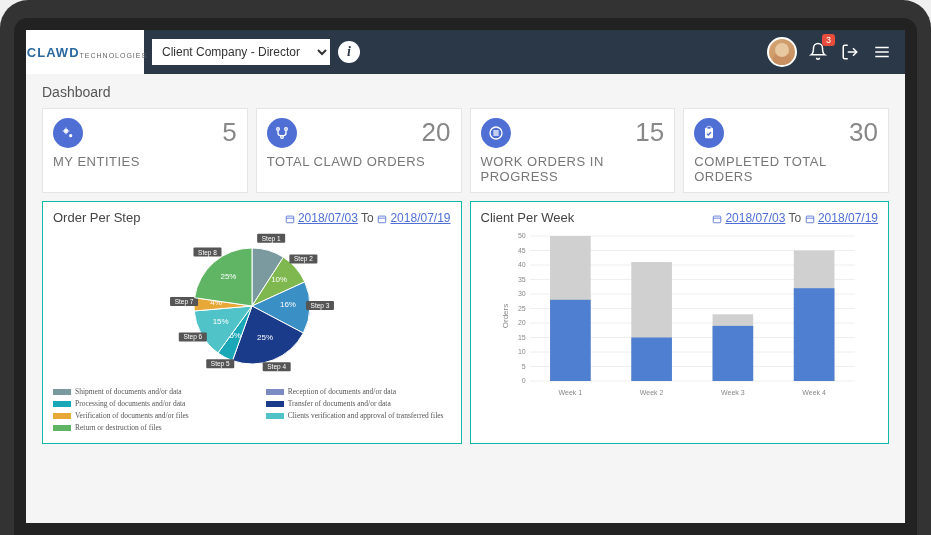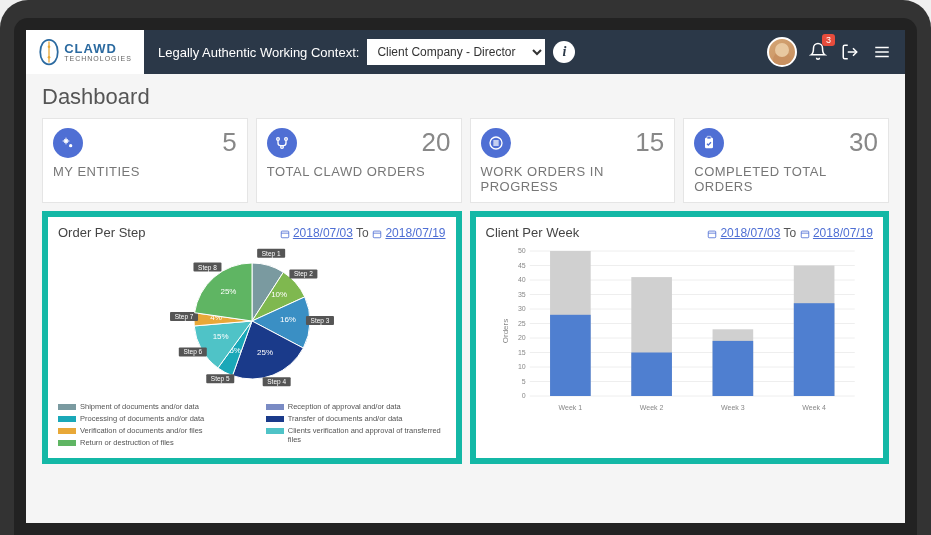--- a/index.html
+++ b/index.html
@@ -3,52 +3,52 @@
 <meta charset="utf-8">
 <style>
 * { margin: 0; padding: 0; box-sizing: border-box; }
 body { font-family: Arial, sans-serif; background: #f0f0f0; width: 931px; height: 535px; overflow: hidden; position: relative; }
 .laptop-frame { position: absolute; inset: 0; background: #333; border-radius: 28px 28px 0 0; padding: 18px 14px 0 14px; }
 .laptop-inner { background: #222; border-radius: 14px 14px 0 0; padding: 12px; height: 100%; }
 .screen { background: #f5f5f5; height: 100%; display: flex; flex-direction: column; overflow: hidden; }
 .topbar { background: #2b3848; height: 44px; display: flex; align-items: center; color: #fff; font-size: 12px; }
 .logo-box { background: #fff; height: 44px; width: 118px; display: flex; align-items: center; justify-content: center; gap: 4px; }
 .logo-mark { width: 22px; height: 28px; }
-.logo-text { display: flex; flex-direction: column; line-height: 1; }
+.logo-text { display: flex; flex-direction: row; line-height: 1; align-items: flex-end; }
 .logo-text .main { color: #2b6aa0; font-weight: bold; font-size: 13px; letter-spacing: 1px; }
 .logo-text .sub { color: #666; font-size: 7px; letter-spacing: 1px; }
 .context-label { margin-left: 14px; font-size: 13px; }
 .context-select { margin-left: 8px; background: #fff; color: #333; border: none; padding: 4px 6px; font-size: 12px; height: 26px; width: 178px; }
 .info-circle { width: 22px; height: 22px; border-radius: 50%; background: #fff; color: #2b3848; margin-left: 8px; display: flex; align-items: center; justify-content: center; font-weight: bold; font-size: 14px; font-style: italic; font-family: Georgia, serif; }
 .spacer { flex: 1; }
 .avatar { width: 30px; height: 30px; border-radius: 50%; background: linear-gradient(135deg,#d4a574,#c89060); margin-right: 12px; border: 2px solid #fff; position: relative; overflow: hidden; }
 .avatar::after { content:''; position:absolute; width:14px; height:14px; background:#e8c8a0; border-radius:50%; top:4px; left:6px; box-shadow: 0 10px 0 2px #c89060; }
 .bell-wrap { position: relative; margin-right: 14px; }
 .bell-icon { width: 18px; height: 18px; }
 .badge { position: absolute; top: -8px; right: -8px; background: #e74c3c; color: #fff; border-radius: 3px; font-size: 9px; padding: 1px 4px; }
 .logout-icon, .menu-icon { width: 18px; height: 18px; margin-right: 14px; }
 .content { padding: 10px 16px; flex: 1; overflow: hidden; }
-.page-title { color: #555; font-size: 22px; font-weight: normal; margin-bottom: 8px; }
+.page-title { color: #555; font-size: 14px; font-weight: normal; margin-bottom: 8px; }
 .stat-row { display: flex; gap: 8px; margin-bottom: 8px; }
 .stat-card { background: #fff; flex: 1; padding: 8px 10px; border: 1px solid #e5e5e5; }
 .stat-top { display: flex; justify-content: space-between; align-items: center; margin-bottom: 6px; }
 .stat-icon { width: 30px; height: 30px; border-radius: 50%; background: #4f6fd4; display: flex; align-items: center; justify-content: center; }
 .stat-value { color: #888; font-size: 26px; font-weight: 300; }
 .stat-label { color: #777; font-size: 13px; letter-spacing: 0.5px; }
 .panel-row { display: flex; gap: 8px; }
-.panel { background: #fff; flex: 1; border: 6px solid #14b8a6; padding: 8px 10px; }
+.panel { background: #fff; flex: 1; border: 1px solid #14b8a6; padding: 8px 10px; }
 .panel-header { display: flex; justify-content: space-between; align-items: baseline; margin-bottom: 6px; }
 .panel-title { color: #444; font-size: 13px; }
 .date-range { font-size: 12px; color: #4f6fd4; }
 .date-link { text-decoration: underline; }
 .cal-icon { display: inline-block; width: 10px; height: 10px; vertical-align: middle; }
 .to-text { color: #555; }
 .pie-wrap { width: 170px; height: 150px; position: relative; flex-shrink: 0; margin: 0 auto; }
 .pie-svg { width: 100%; height: 100%; }
-.legend { display: flex; gap: 28px; font-size: 7.5px; color: #555; margin-top: 6px; }
+.legend { display: flex; gap: 28px; font-size: 7.5px; color: #555; margin-top: 6px; font-family: Liberation Serif, serif; }
 .legend-col { flex: 1; }
 .legend-item { display: flex; gap: 4px; margin-bottom: 3px; }
 .legend-swatch { width: 18px; height: 6px; flex-shrink: 0; margin-top: 2px; }
 .bar-chart { height: 170px; position: relative; }
 .bar-svg { width: 100%; height: 100%; }
 .axis-text { font-size: 7px; fill: #888; }
 .ylabel { font-size: 8px; fill: #888; }
 </style>
 </head>
 <body>
@@ -62,21 +62,20 @@
               <path d="M12 2 C6 2 2 8 2 16 C2 24 6 30 12 30 M12 2 C18 2 22 8 22 16 C22 24 18 30 12 30" stroke="#2b6aa0" stroke-width="2" fill="none"></path>
               <path d="M12 4 L12 28" stroke="#e8a838" stroke-width="1.5"></path>
               <circle cx="12" cy="10" r="1.5" fill="#e8a838"></circle>
               <circle cx="12" cy="22" r="1.5" fill="#e8a838"></circle>
             </svg>
           <div class="logo-text">
             <span class="main">CLAWD</span>
             <span class="sub">TECHNOLOGIES</span>
           </div>
         </div>
-        <span class="context-label">Legally Authentic Working Context:</span>
         <select class="context-select">
           <option>Client Company - Director</option>
         </select>
         <div class="info-circle">i</div>
         <div class="spacer"></div>
         <div class="avatar"></div>
         <div class="bell-wrap">
           <svg class="bell-icon" viewBox="0 0 24 24" fill="none" stroke="#fff" stroke-width="2">
               <path d="M6 8a6 6 0 0 1 12 0c0 7 3 9 3 9H3s3-2 3-9"></path>
               <path d="M10 21a2 2 0 0 0 4 0"></path>
@@ -223,21 +222,21 @@
                     <div>Verification of documents and/or files</div>
                   </div>
                   <div class="legend-item">
                     <div class="legend-swatch" style="background: rgb(95, 181, 99);"></div>
                     <div>Return or destruction of files</div>
                   </div>
                 </div>
               <div class="legend-col" id="legend-right">
                   <div class="legend-item">
                     <div class="legend-swatch" style="background: rgb(122, 139, 196);"></div>
-                    <div>Reception of approval and/or data</div>
+                    <div>Reception of documents and/or data</div>
                   </div>
                   <div class="legend-item">
                     <div class="legend-swatch" style="background: rgb(26, 58, 138);"></div>
                     <div>Transfer of documents and/or data</div>
                   </div>
                   <div class="legend-item">
                     <div class="legend-swatch" style="background: rgb(79, 195, 199);"></div>
                     <div>Clients verification and approval of transferred files</div>
                   </div>
                 </div>

